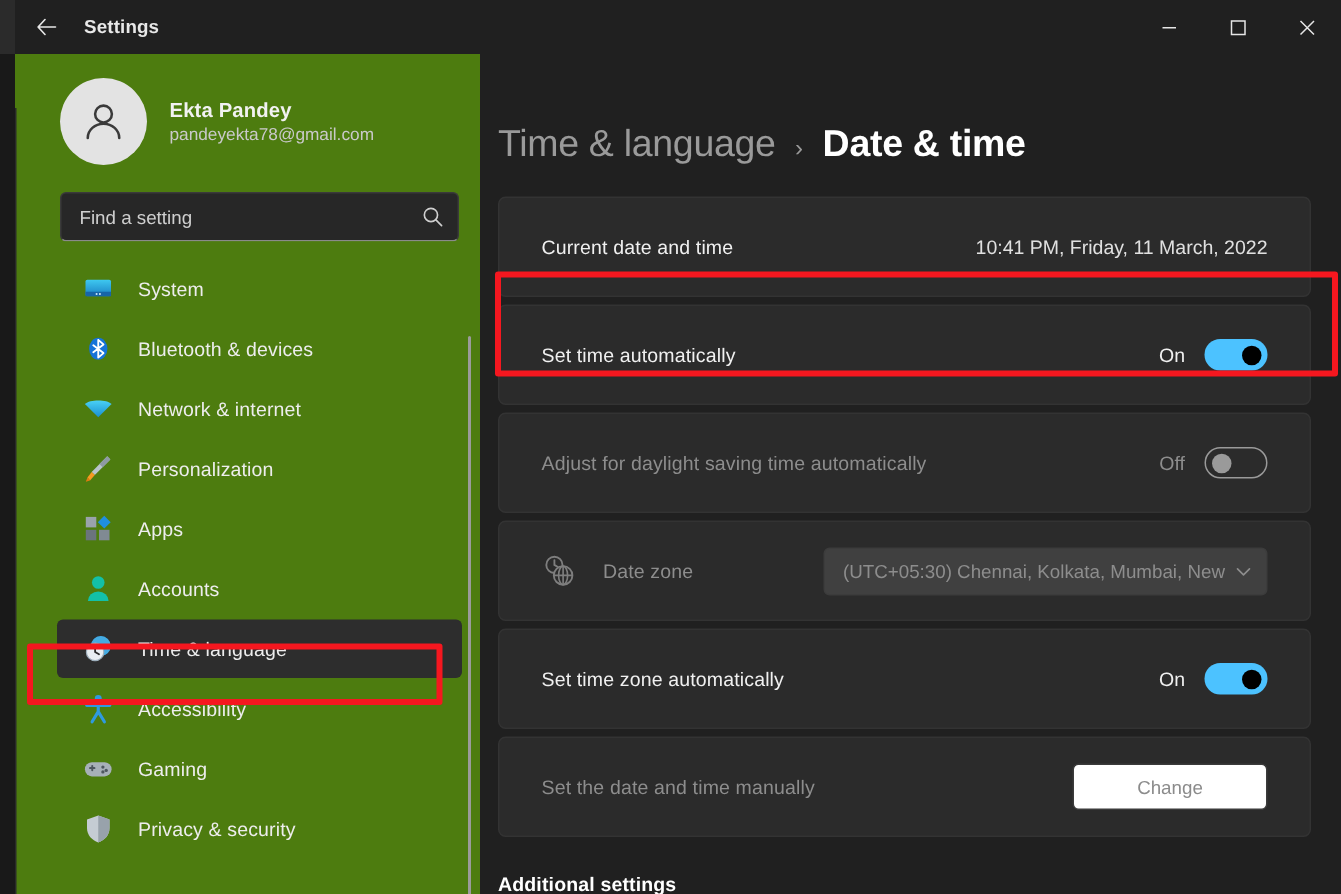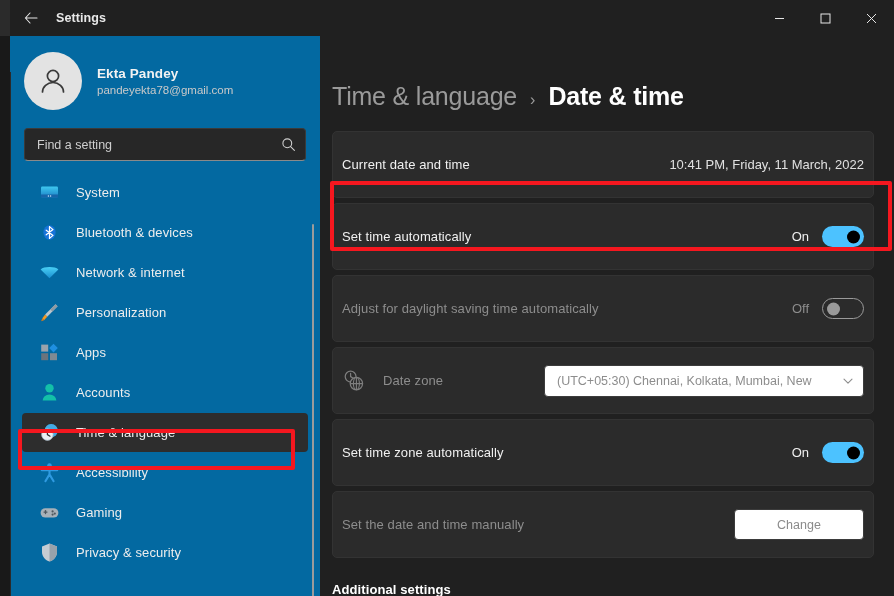--- a/index.html
+++ b/index.html
@@ -47,23 +47,23 @@
     display: flex; align-items: center; justify-content: center;
     cursor: pointer; color: #e6e6e6;
   }
 
   
   .body-wrap { flex: 1; display: flex; min-height: 0; position: relative; }
 
   
   .sidebar {
     width: 320px; min-width: 320px;
-    background: #0369a1;
+    background: #4d7c0f;
     position: relative;
-    padding-left: 10px;
+    padding-left: 26px;
   }
   .account {
     display: flex; align-items: center;
     padding: 16px 0 14px 14px;
   }
   .avatar {
     width: 58px; height: 58px; border-radius: 50%;
     background: #e3e3e3;
     display: flex; align-items: center; justify-content: center;
     flex: 0 0 58px;
@@ -124,21 +124,21 @@
   }
   .bc-parent { font-size: 25px; color: #9a9a9a; font-weight: 400; letter-spacing: -.2px; }
   .bc-sep { font-size: 16px; color: #9a9a9a; margin: 0 13px; }
   .bc-current { font-size: 25px; color: #ffffff; font-weight: 700; letter-spacing: -.2px; }
 
   .card {
     background: #2b2b2b;
     border: 1px solid #333333;
     border-radius: 5px;
     margin-bottom: 5px;
-    padding: 0 9px;
+    padding: 0 28px;
     display: flex; align-items: center;
     height: 67px;
   }
   .row-label { font-size: 13px; color: #f0f0f0; letter-spacing: .1px; }
   .row-label.dim { color: #8d8d8d; }
   .row-right { margin-left: auto; display: flex; align-items: center; }
   .row-value { font-size: 13px; color: #e0e0e0; }
 
   .toggle-state { font-size: 13px; color: #f0f0f0; margin-right: 13px; }
   .toggle-state.dim { color: #8d8d8d; }
@@ -151,22 +151,22 @@
   .toggle.off { background: transparent; border: 1px solid #9a9a9a; }
   .toggle .knob {
     position: absolute; top: 50%; transform: translateY(-50%);
     width: 13px; height: 13px; border-radius: 50%;
   }
   .toggle.on .knob { right: 4px; background: #000000; }
   .toggle.off .knob { left: 4px; background: #9a9a9a; }
 
   .tz-icon { width: 24px; height: 24px; margin-right: 17px; flex: 0 0 24px; }
   .dropdown {
-    width: 320px; height: 32px;
-    background: #ffffff; border: 1px solid #3c3c3c;
+    width: 296px; height: 32px;
+    background: #404040; border: 1px solid #3c3c3c;
     border-radius: 4px;
     display: flex; align-items: center;
     padding: 0 9px 0 12px; cursor: pointer;
     overflow: hidden;
   }
   .dropdown .dd-text {
     font-size: 12.5px; color: #8d8d8d;
     white-space: nowrap; overflow: hidden;
     flex: 1;
   }

